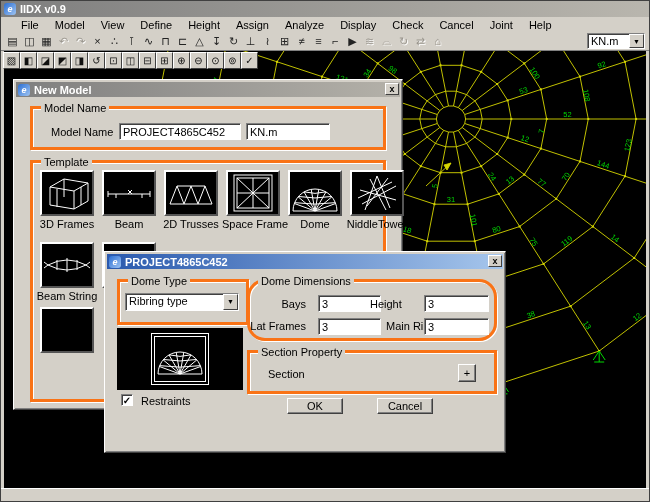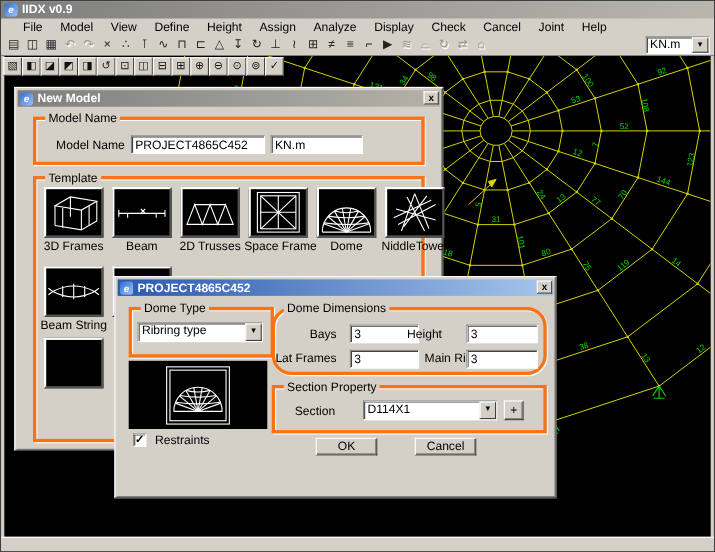--- a/index.html
+++ b/index.html
@@ -463,24 +463,20 @@
       <input class="txt sunken" style="position: absolute; left: 174px; top: 13px; width: 65px;" value="3">
       <span class="lbl" style="right:188px;top:38px;">Lat Frames</span>
       <input class="txt sunken" style="position: absolute; left: 68px; top: 36px; width: 63px;" value="3">
       <span class="lbl" style="left:136px;top:38px;">Main Ribs</span>
       <input class="txt sunken" style="position: absolute; left: 174px; top: 36px; width: 65px;" value="3">
     </div>
 
     <div class="groupbox" style="left:142px;top:98px;width:250px;height:44px;">
       <span class="legend">Section Property</span>
       <span class="lbl" style="left:18px;top:15px;">Section</span>
-      <div class="combo" style="left:80px;top:11px;width:122px;height:18px;">
-        <span class="cval">D114X1</span>
-        <span class="carr">▼</span>
-      </div>
       <div class="btn" style="left:208px;top:11px;width:18px;height:18px;line-height:16px;">+</div>
     </div>
 
     <div class="btn" style="left:182px;top:146px;width:56px;height:16px;line-height:14px;">OK</div>
     <div class="btn" style="left:272px;top:146px;width:56px;height:16px;line-height:14px;">Cancel</div>
   </div>
 
   <div class="statusbar"></div>
 </div>
 

